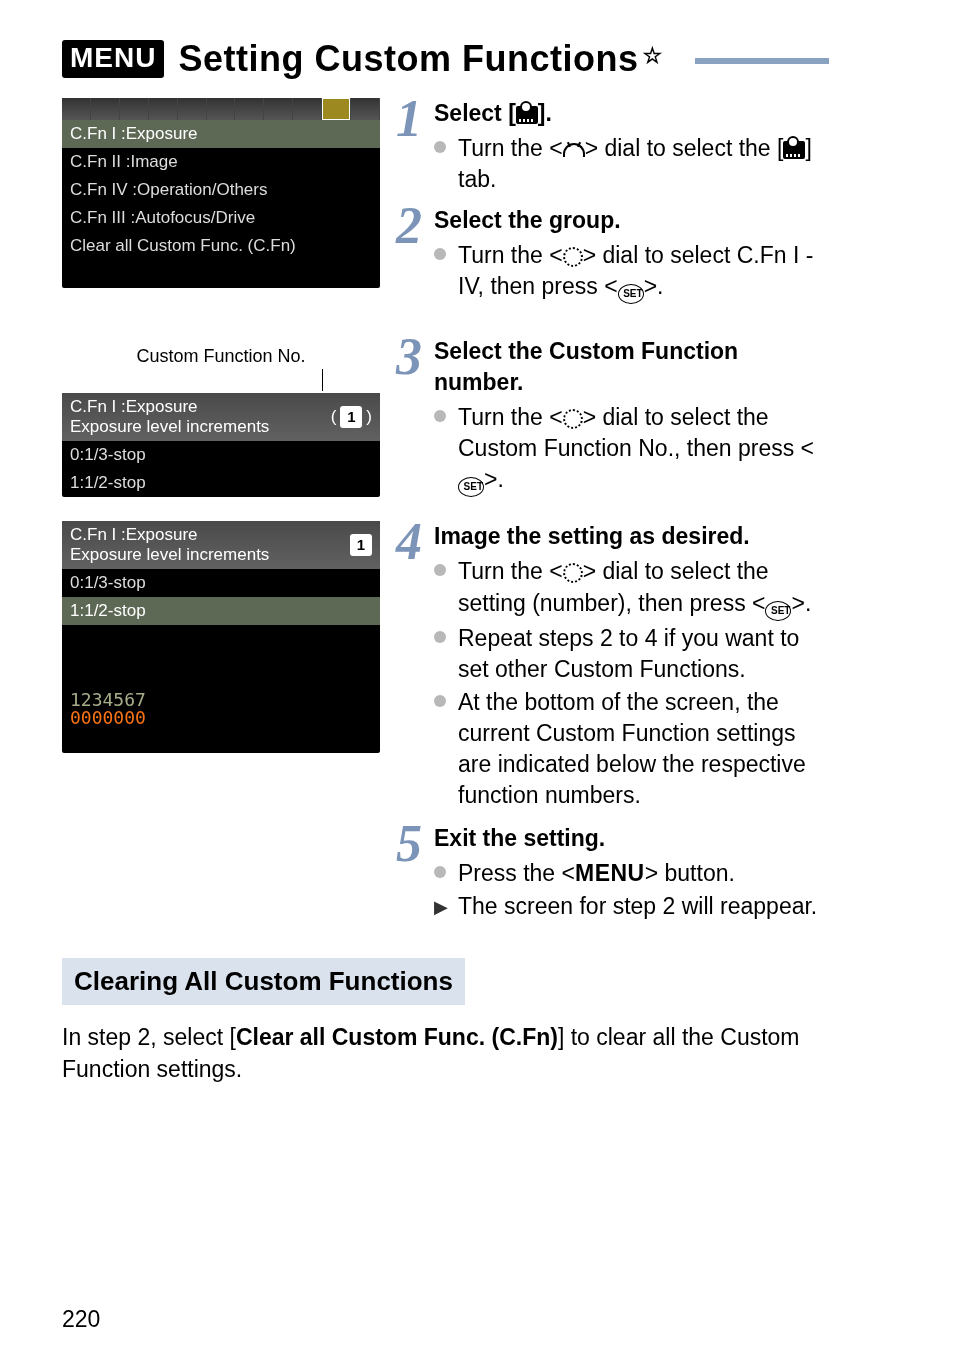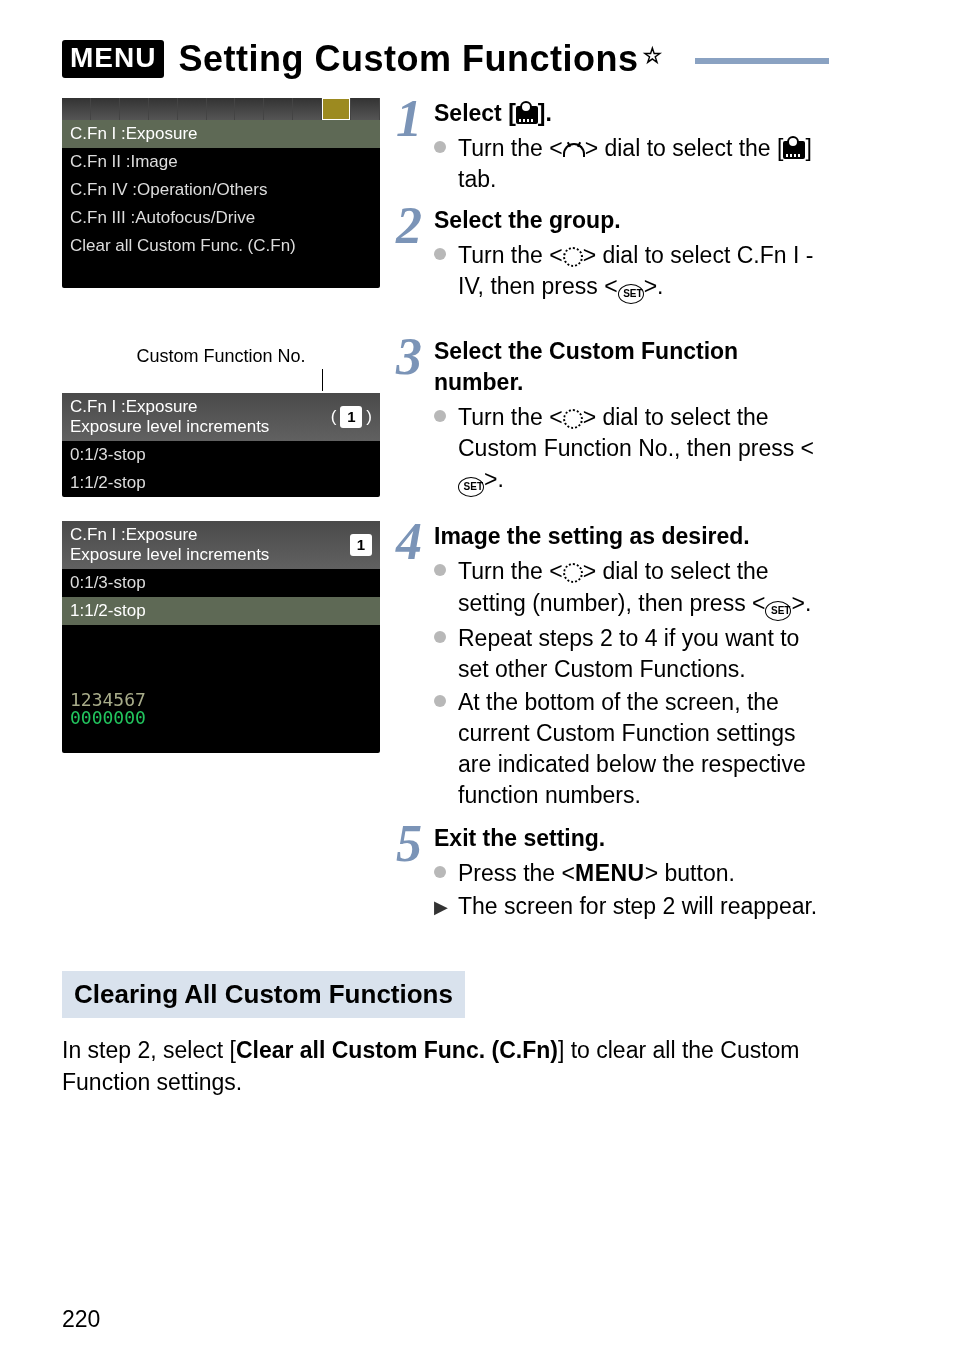--- a/index.html
+++ b/index.html
@@ -21,21 +21,21 @@
   
   .cam { width: 318px; background: #000; color: #ddd; border-radius: 2px; font-size: 17px; flex: none; }
   .cam .tabrow { display: flex; height: 22px; }
   .cam .tabrow span { flex: 1; border-right: 1px solid #444; background: linear-gradient(#333,#555); }
   .cam .tabrow span.sel { background: #9c8a20; box-shadow: inset 0 0 0 1px #fff; }
   .cam .row { padding: 4px 8px; }
   .cam .hl { background: #5e6955; color: #fff; }
   .cam .hdr { background: linear-gradient(#4a4a4a,#616161); color:#fff; display:flex; justify-content:space-between; align-items:center; padding:4px 8px;}
   .cam .num-badge { background:#fff; color:#000; width:22px; height:22px; border-radius:3px; text-align:center; font-weight:700; line-height:22px; font-size:15px; }
   .cam .footer-nums { padding:6px 8px 26px 8px; font-family: monospace; font-size:18px; line-height:1; color:#a8ac8a;}
-  .cam .footer-nums .r2{ color:#22c55e; }
+  .cam .footer-nums .r2{ color:#f97316; }
 
   .caption { font-size: 18px; text-align: center; margin: 10px 0 2px 0; }
   .caption-line { width:1px; height:22px; background:#000; margin:0 auto 2px auto; }
 
   .step-col { flex: 1; display: flex; gap: 8px; }
   .step-num { font-family: Georgia, 'Times New Roman', serif; font-style: italic; font-weight: 700; font-size: 52px; color: #7b94b7; line-height: 0.8; min-width: 34px; text-align: center; }
   .step-body { flex: 1; font-size: 23px; line-height: 1.35; }
   .step-title { font-weight: 700; margin-bottom: 4px; }
   .step-body ul { list-style: none; }
   .step-body li { display: flex; gap: 12px; margin-bottom: 2px; }
@@ -50,21 +50,21 @@
   .cfn-icon .dots{ position:absolute; bottom:2px; left:3px; right:3px; height:3px; background:repeating-linear-gradient(90deg,#fff 0 2px, transparent 2px 4px);}
   .main-dial { display:inline-block; width:22px; height:14px; border:2px solid #000; border-bottom:none; border-radius:14px 14px 0 0; vertical-align:-1px; position:relative;}
   .main-dial::before{content:"";position:absolute;left:3px;top:-3px;width:2px;height:5px;background:#000;transform:rotate(-30deg);}
   .main-dial::after{content:"";position:absolute;right:3px;top:-3px;width:2px;height:5px;background:#000;transform:rotate(30deg);}
   .qcd-icon { display:inline-block; width:20px; height:20px; border:2px dotted #000; border-radius:50%; vertical-align:-4px; }
   .set-icon { display:inline-block; width:26px; height:20px; border:1.5px solid #000; border-radius:50%; font-size:10px; line-height:18px; text-align:right; vertical-align:-3px; font-weight:700;}
   .menu-word { font-family: Arial, sans-serif; font-weight:700; letter-spacing:0.5px; }
 
   .left-gap { width: 318px; flex:none; }
 
-  .section-header { background:#d9e2ed; padding:8px 12px; font-size:26px; font-weight:700; margin-top:47px; margin-bottom:16px; display:inline-block; }
+  .section-header { background:#d9e2ed; padding:8px 12px; font-size:26px; font-weight:700; margin-top:34px; margin-bottom:16px; display:inline-block; }
 
   .clearing-text { font-size:23px; line-height:1.4; }
 
   .page-num { position:absolute; bottom:12px; left:62px; font-size:23px; }
 </style>
 </head>
 <body>
 
 <div class="page">
 

